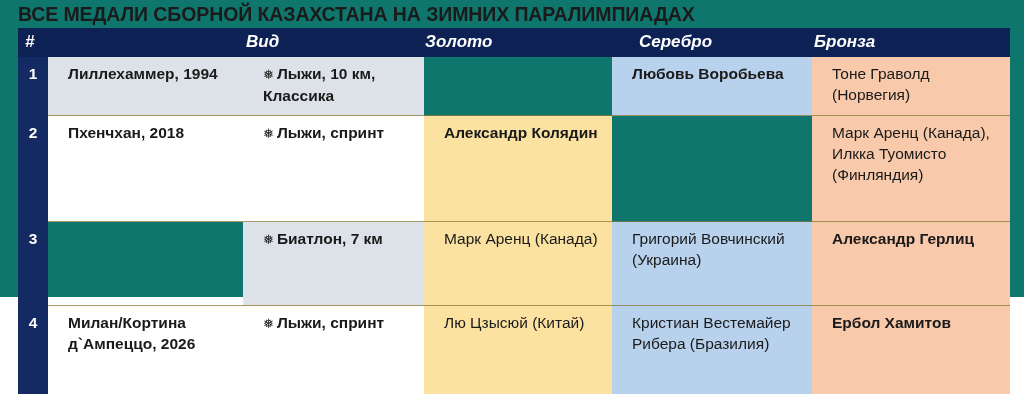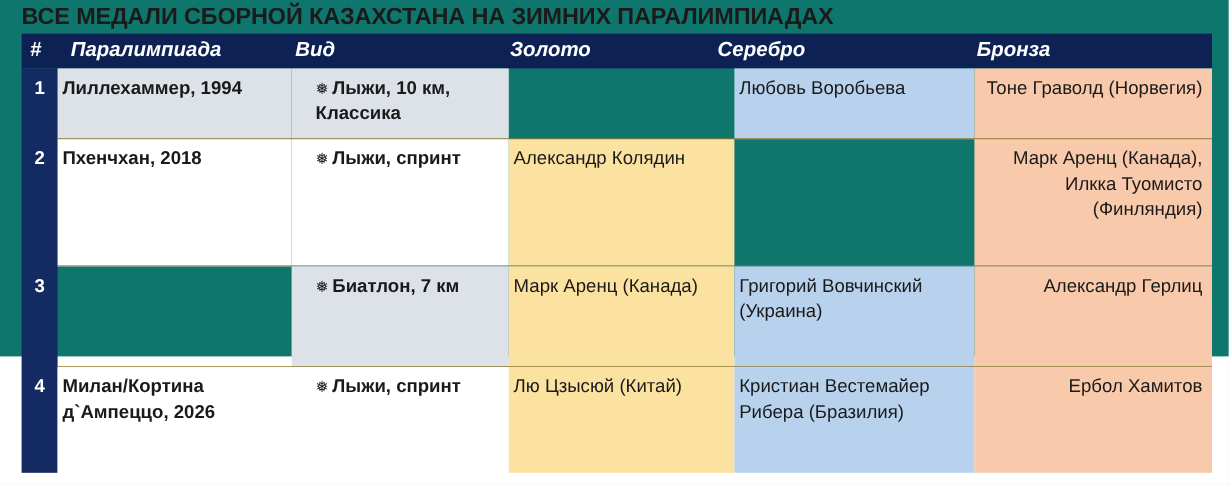--- a/index.html
+++ b/index.html
@@ -62,21 +62,21 @@
     line-height: 28px;
     color: #ffffff;
     font-size: 17px;
     font-weight: bold;
     font-style: italic;
   }
   .th-num    { left: 7px;   width: 26px; }
   .th-games  { left: 41px;  width: 180px; }
   .th-sport  { left: 228px; width: 170px; }
   .th-gold   { left: 407px; width: 180px; }
-  .th-silver { left: 580px; width: 180px; }
+  .th-silver { left: 621px; width: 180px; }
   .th-bronze { left: 796px; width: 180px; }
 
   
   .num-rail {
     position: absolute;
     left: 0;
     top: 29px;
     width: 30px;
     height: 337px;
     background: #132a63;
@@ -91,47 +91,47 @@
   .row-1 { top: 29px;  height: 59px; }
   .row-2 { top: 88px;  height: 106px; }
   .row-3 { top: 194px; height: 84px; }
   .row-4 { top: 278px; height: 88px; }
 
   .cell {
     position: absolute;
     top: 0;
     bottom: 0;
     box-sizing: border-box;
-    padding: 6px 8px 0 4px;
+    padding: 6px 8px 0 20px;
     font-size: 15.5px;
     line-height: 21px;
     color: #1a1a1a;
   }
 
   .c-num {
     left: 0; width: 30px;
     padding: 6px 0 0 0;
     text-align: center;
     color: #ffffff;
     font-weight: bold;
     background: transparent;
   }
   .c-games  { left: 30px;  width: 195px; font-weight: bold; }
   .c-sport  { left: 225px; width: 181px; font-weight: bold; padding-left: 20px; }
   .c-gold   { left: 406px; width: 188px; background: #fbe2a0; }
   .c-silver { left: 594px; width: 200px; background: #b8d1ec; }
-  .c-bronze { left: 794px; width: 198px; background: #f8c9aa; text-align: right; }
+  .c-bronze { left: 794px; width: 198px; background: #f8c9aa; }
 
   
   .row-shade-gray .c-games,
   .row-shade-gray .c-sport { background: #dde2e8; }
   .row-shade-white .c-games,
   .row-shade-white .c-sport { background: #ffffff; }
 
-  .bold { font-weight: normal; }
+  .bold { font-weight: bold; }
 
   .snow {
     font-size: 13px;
     line-height: 21px;
     margin-right: 3px;
     font-weight: normal;
   }
 
   .rowline {
     position: absolute;
@@ -146,21 +146,20 @@
 <body>
 
 <div class="page">
 
   <div class="title">ВСЕ МЕДАЛИ СБОРНОЙ КАЗАХСТАНА НА ЗИМНИХ ПАРАЛИМПИАДАХ</div>
 
   <div class="table-wrap">
 
     <div class="thead">
       <div class="th th-num">#</div>
-      <div class="th th-games">Паралимпиада</div>
       <div class="th th-sport">Вид</div>
       <div class="th th-gold">Золото</div>
       <div class="th th-silver">Серебро</div>
       <div class="th th-bronze">Бронза</div>
     </div>
 
     <div class="num-rail"></div>
 
     <div class="row row-1 row-shade-gray">
       <div class="cell c-num">1</div>

